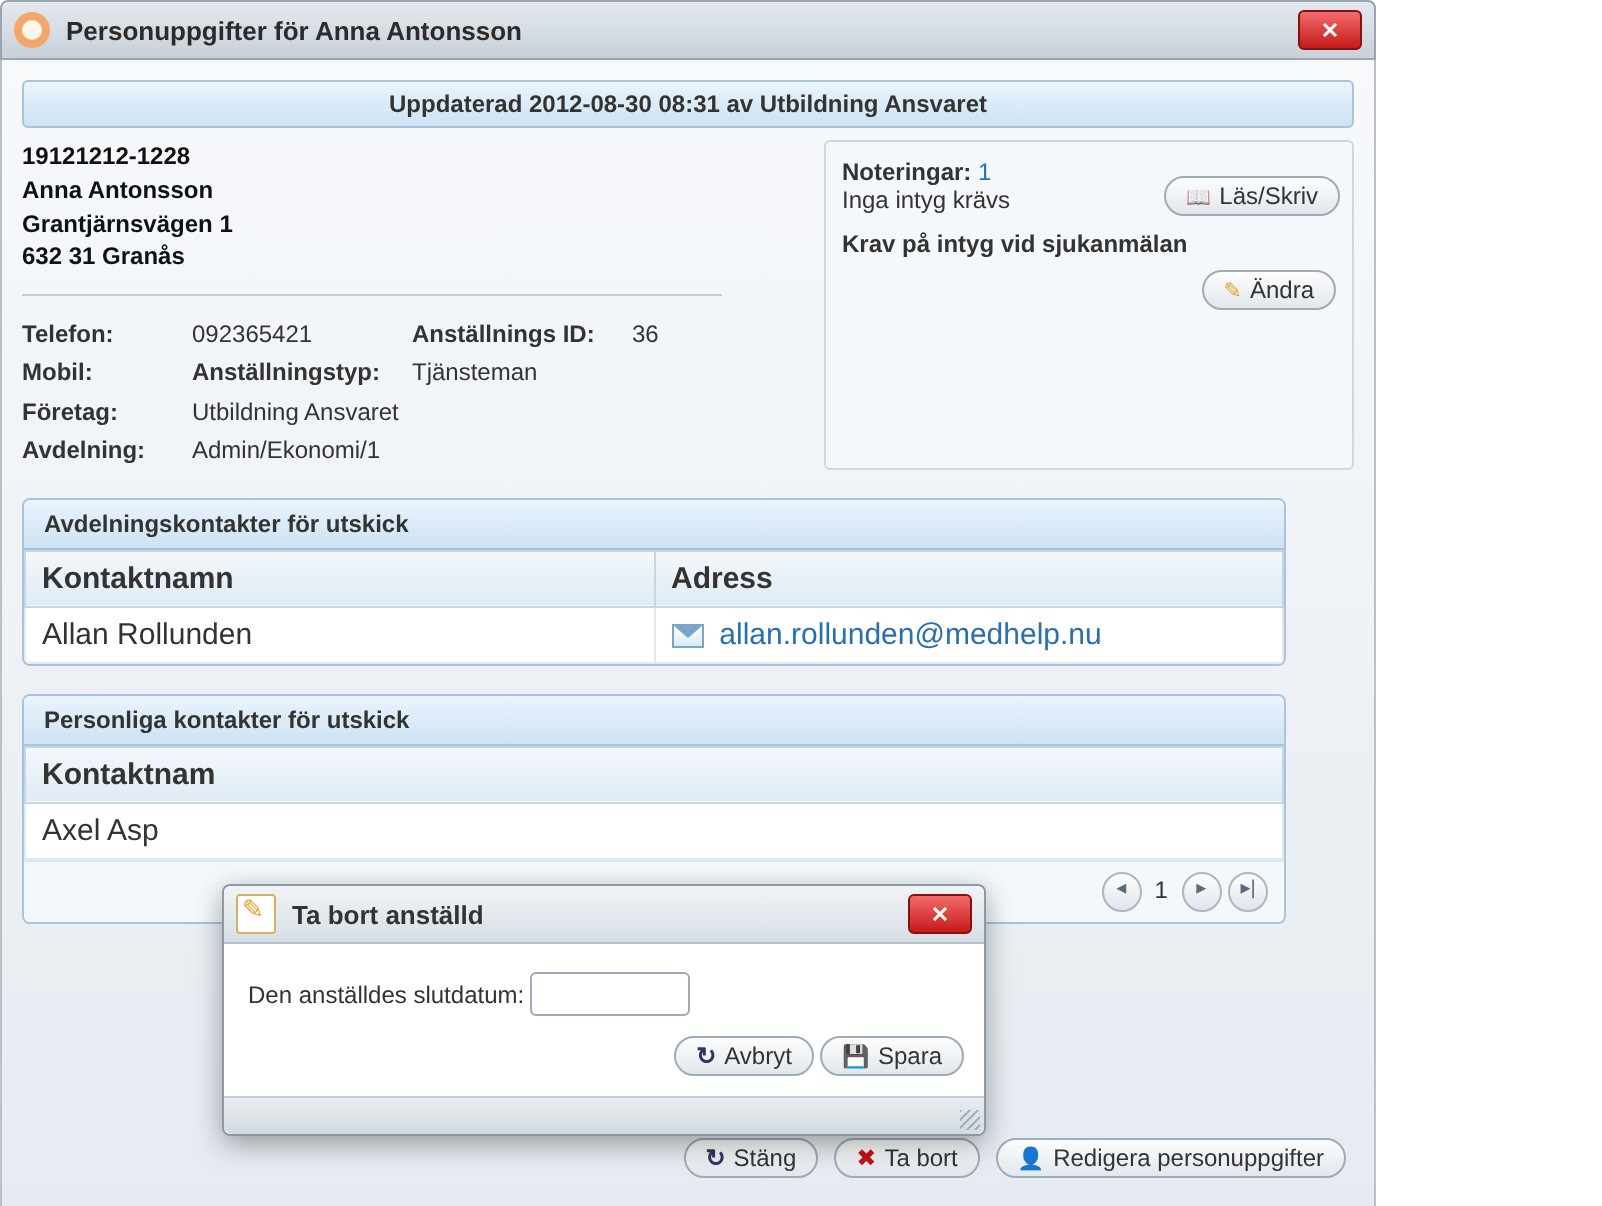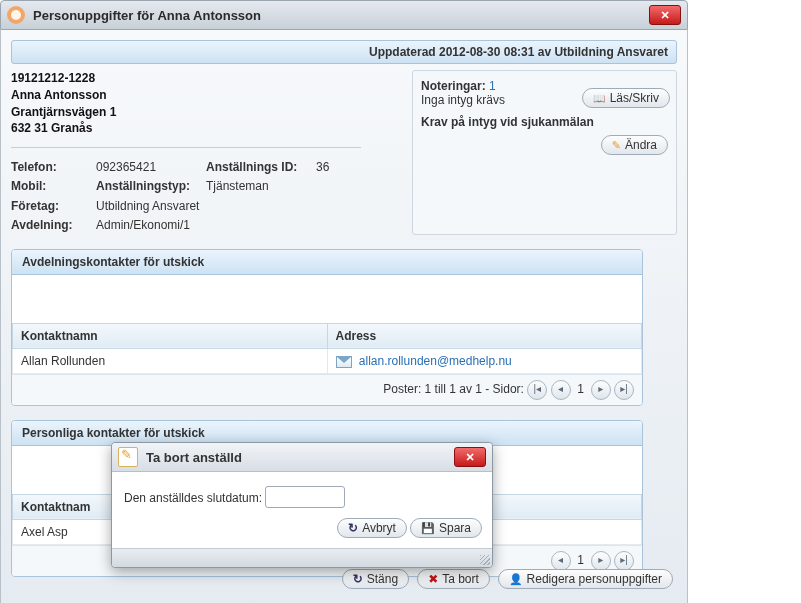--- a/index.html
+++ b/index.html
@@ -3,38 +3,38 @@
 <meta charset="utf-8">
 <style>
   html,body{margin:0;padding:0;font-family:Arial,Helvetica,sans-serif;font-size:12px;color:#333;background:#fff;}
   .window{width:688px;height:603px;position:relative;}
   .titlebar{height:28px;background:linear-gradient(#e4e9ee,#c8d0d8);border:1px solid #9aa5b0;border-radius:4px 4px 0 0;display:flex;align-items:center;padding:0 6px;}
   .titlebar .avatar{width:18px;height:18px;border-radius:50%;background:#f2a76a;margin-right:8px;display:inline-block;position:relative;}
   .titlebar .avatar::after{content:"";position:absolute;top:4px;left:4px;width:10px;height:10px;border-radius:50%;background:#fff5e8;}
   .titlebar .title{font-weight:bold;color:#2b2b2b;font-size:13px;flex:1;}
   .closebtn{width:30px;height:18px;background:linear-gradient(#f26b6b,#c61a1a);border:1px solid #8a1010;border-radius:3px;color:#fff;display:flex;align-items:center;justify-content:center;cursor:pointer;font-weight:bold;font-size:11px;}
   .body{border:1px solid #b8c0c8;border-top:none;background:linear-gradient(#f7f9fb,#e5ebf1);height:574px;padding:10px;box-sizing:border-box;position:relative;}
-  .updatebar{background:linear-gradient(#eaf4fd,#cde2f3);border:1px solid #a8c3da;border-radius:3px;padding:4px 8px;text-align:right;font-weight:bold;color:#333;font-size:12px;}
+  .updatebar{background:linear-gradient(#eaf4fd,#cde2f3);border:1px solid #a8c3da;border-radius:3px;padding:4px 8px;text-align:center;font-weight:bold;color:#333;font-size:12px;}
   .inforow{display:flex;margin-top:6px;}
   .leftcol{flex:1;}
   .rightpanel{width:265px;border:1px solid #cfd8e0;border-radius:3px;background:#f4f8fb;padding:8px;box-sizing:border-box;position:relative;}
   .idblock{font-size:12px;color:#111;line-height:1.4;}
   .idblock b{font-weight:bold;}
   .sep{border:none;border-top:1px solid #ccc;margin:10px 0;width:350px;}
   .fieldrow{display:flex;font-size:12px;line-height:1.6;}
   .fieldrow .lab{width:85px;font-weight:bold;}
   .fieldrow .val{width:110px;}
   .fieldrow .lab2{width:110px;font-weight:bold;}
   .rightpanel .noter{font-weight:bold;}
   .pillbtn{background:linear-gradient(#fdfdfd,#e2e7ec);border:1px solid #9eabb8;border-radius:12px;padding:2px 10px;font-size:12px;cursor:pointer;display:inline-flex;align-items:center;gap:4px;color:#333;}
   .rightpanel .topbtn{position:absolute;top:17px;right:6px;}
   .rightpanel .midbtn{float:right;margin-top:6px;}
   .sectionpanel{border:1px solid #a8c3da;border-radius:4px;margin-top:14px;background:#fff;overflow:hidden;width:630px;}
   .sectionhead{background:linear-gradient(#eaf4fd,#cde2f3);padding:5px 10px;font-weight:bold;color:#333;border-bottom:1px solid #a8c3da;font-size:12px;}
-  .tbl{width:100%;border-collapse:collapse;font-size:12px;margin-top:48px;}
+  .tbl{width:100%;border-collapse:collapse;font-size:15px;}
   .tbl th{background:linear-gradient(#f3f8fc,#dfebf4);text-align:left;padding:5px 8px;border:1px solid #c5d6e4;font-weight:bold;}
   .tbl td{padding:5px 8px;border:1px solid #e2eaf0;background:#fff;}
   .mailicon{display:inline-block;width:14px;height:10px;border:1px solid #7aa6c9;background:linear-gradient(#fff,#dceaf5);position:relative;margin-right:4px;vertical-align:middle;}
   .mailicon::after{content:"";position:absolute;top:0;left:0;border-left:7px solid transparent;border-right:7px solid transparent;border-top:6px solid #7aa6c9;}
   .pager{background:#f4f8fb;padding:5px 8px;text-align:right;font-size:12px;border-top:1px solid #dce6ee;}
   .pager .pbtn{display:inline-block;width:18px;height:18px;border-radius:50%;background:linear-gradient(#fdfdfd,#dfe6ec);border:1px solid #aab6c2;text-align:center;line-height:16px;font-size:10px;color:#5b6b7b;cursor:pointer;vertical-align:middle;}
   .footerbtns{position:absolute;bottom:14px;right:14px;display:flex;gap:8px;}
   .icon-pencil::before{content:"✎";color:#e8a02b;font-size:11px;}
   .icon-book::before{content:"📖";font-size:10px;}
   .icon-refresh::before{content:"↻";color:#336; font-weight:bold;}
@@ -130,28 +130,20 @@
         </tr>
         <tr>
           <td>Allan Rollunden</td>
           <td>
             <span class="mailicon"></span>
             <a class="link">allan.rollunden@medhelp.nu</a>
           </td>
         </tr>
       </tbody>
         </table>
-      <div class="pager">
-        <span>Poster: 1 till 1 av 1 - Sidor:</span>
-        <span class="pbtn">|◂</span>
-        <span class="pbtn">◂</span>
-        &nbsp;<span>1</span>&nbsp;
-        <span class="pbtn">▸</span>
-        <span class="pbtn">▸|</span>
-      </div>
     </div>
 
     <div class="sectionpanel">
       <div class="sectionhead">Personliga kontakter för utskick</div>
       <table class="tbl">
         <tbody>
             <tr>
           <th>Kontaktnam</th>
         </tr>
         <tr>

